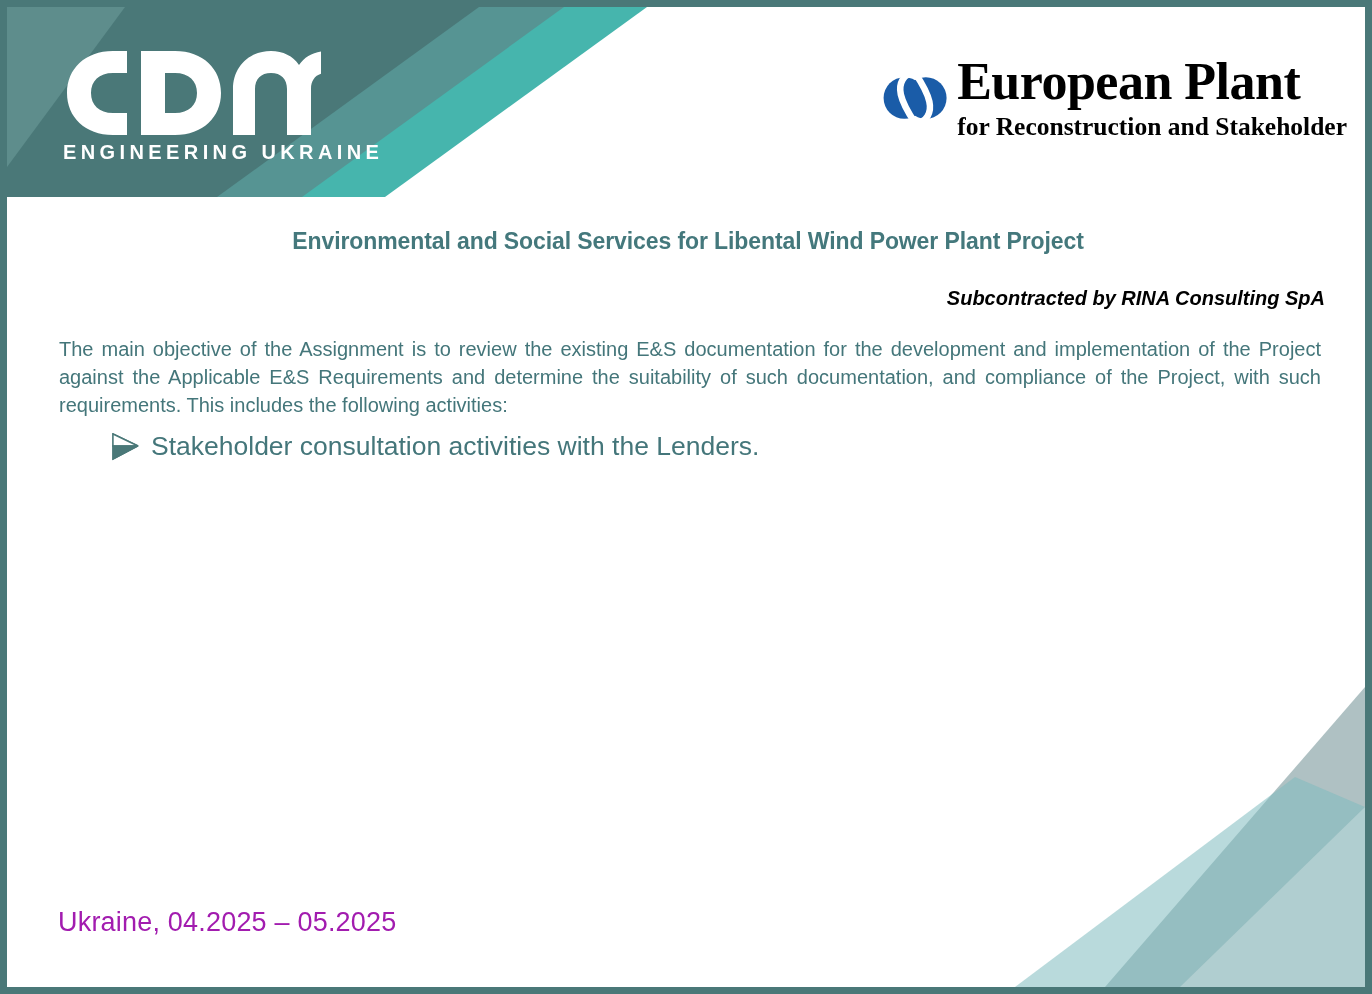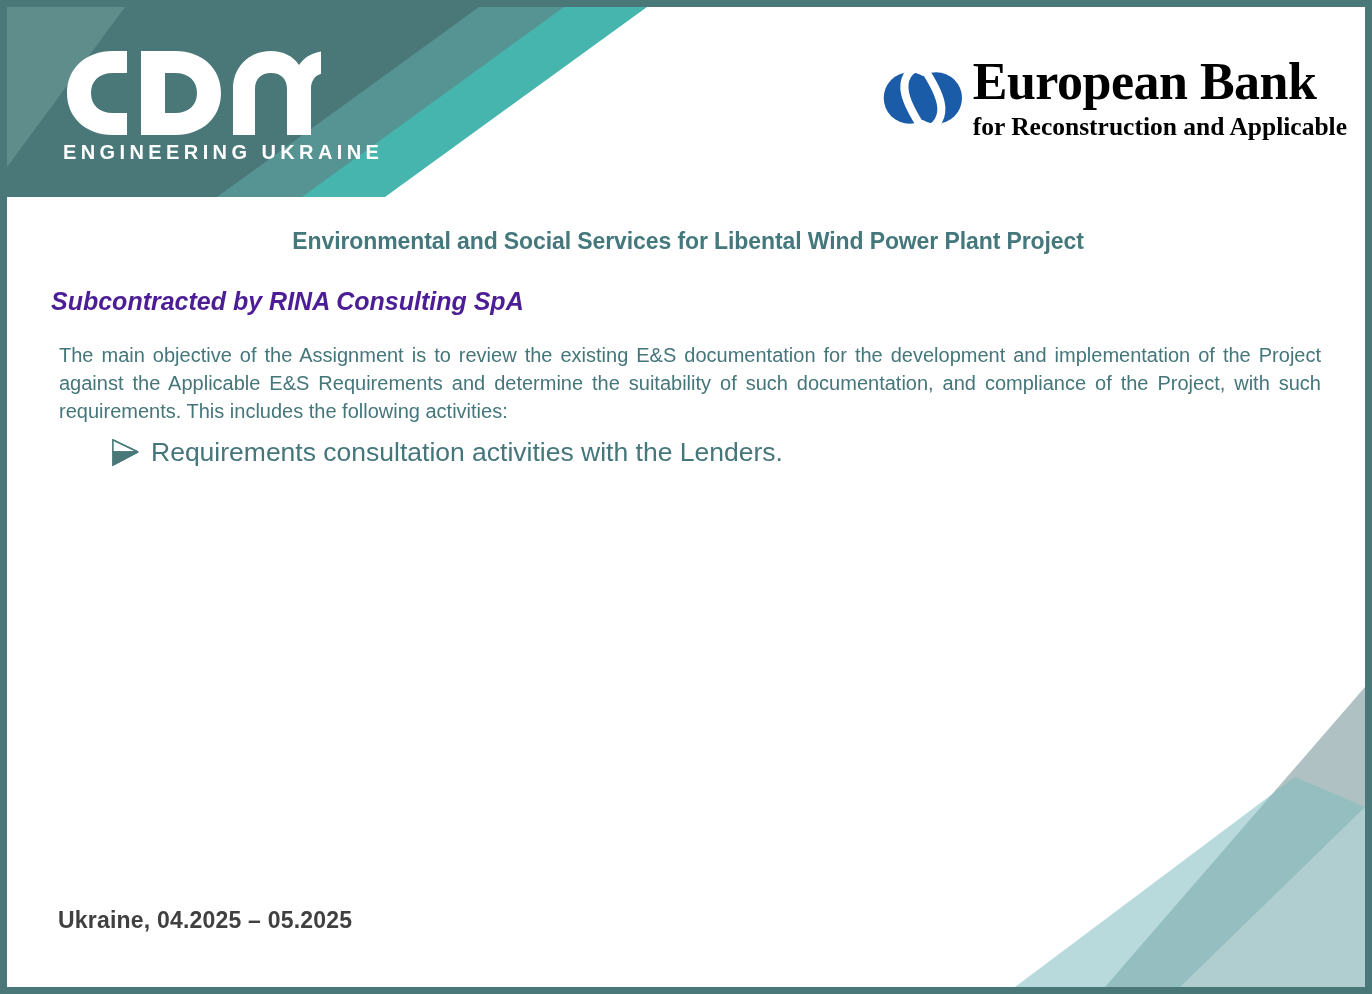--- a/index.html
+++ b/index.html
@@ -138,25 +138,25 @@
   #title {
     margin: 31px 0 0 0;
     text-align: center;
     font-size: 23px;
     font-weight: bold;
     color: #44787c;
     letter-spacing: -0.1px;
   }
   #subtitle {
     margin: 32px 0 0 0;
-    text-align: left;
-    font-size: 25px;
+    text-align: right;
+    font-size: 20px;
     font-weight: bold;
     font-style: italic;
-    color: #4c1d95;
+    color: #000000;
   }
 
   #objective {
     margin: 25px 4px 0 8px;
     font-size: 20px;
     line-height: 1.40;
     color: #44767a;
     text-align: justify;
   }
 
@@ -179,23 +179,23 @@
     left: 4px;
     top: 5px;
     width: 30px;
     height: 28px;
   }
 
   #footer-date {
     position: absolute;
     left: 51px;
     top: 900px;
-    font-size: 23px;
-    font-weight: bold;
-    color: #404040;
+    font-size: 27px;
+    font-weight: normal;
+    color: #a21caf;
     letter-spacing: 0.2px;
   }
 </style>
 </head>
 <body>
 
 <div id="slide">
 
   <div id="header">
     <div class="band-base"></div>
@@ -219,22 +219,22 @@
     </div>
 
     <div id="ebrd-logo">
       <svg width="108" height="92" viewBox="0 0 108 92">
         <circle cx="36" cy="46" r="35" fill="#1a5ca8"></circle>
         <circle cx="72" cy="46" r="35" fill="#1a5ca8"></circle>
         <path d="M54 4 C34 4 26 22 30 40 C34 58 46 76 54 88" fill="none" stroke="#ffffff" stroke-width="11" stroke-linecap="round"></path>
         <path d="M54 88 C74 88 82 70 78 52 C74 34 62 16 54 4" fill="none" stroke="#ffffff" stroke-width="11" stroke-linecap="round"></path>
       </svg>
       <div class="ebrd-words">
-        <div class="ebrd-line1">European Bank</div>
-        <div class="ebrd-line2">for Reconstruction and Applicable</div>
+        <div class="ebrd-line1">European Plant</div>
+        <div class="ebrd-line2">for Reconstruction and Stakeholder</div>
       </div>
     </div>
   </div>
 
   <div id="content">
 
     <div id="title">Environmental and Social Services for Libental Wind Power Plant Project</div>
     <div id="subtitle">Subcontracted by RINA Consulting SpA</div>
 
     <p id="objective">The main objective of the Assignment is to review the existing E&amp;S documentation for the development and implementation of the Project against the Applicable E&amp;S Requirements and determine the suitability of such documentation, and compliance of the Project, with such requirements. This includes the following activities:</p>
@@ -248,21 +248,21 @@
           </svg>
         </span>
       </li>
       <li>
         <span class="arrow-bullet">
           <svg width="30" height="28" viewBox="0 0 30 28">
             <path d="M2 1 L27 13 L2 13 Z" fill="#ffffff" stroke="#4a7878" stroke-width="1.4"></path>
             <path d="M2 13 L27 13 L2 26 Z" fill="#4a7878" stroke="#4a7878" stroke-width="1.4"></path>
           </svg>
         </span>
-        <span>Requirements consultation activities with the Lenders.</span>
+        <span>Stakeholder consultation activities with the Lenders.</span>
       </li>
     </ul>
   </div>
 
   <div id="footer-date">Ukraine, 04.2025 – 05.2025</div>
 
   <svg id="corner-deco" viewBox="0 0 400 330">
     <polygon points="400,30 400,330 140,330" fill="#6e8e92" opacity="0.55"></polygon>
     <polygon points="400,150 400,330 50,330 330,120" fill="#7fbcc0" opacity="0.55"></polygon>
     <polygon points="400,205 400,330 215,330 400,150" fill="#bcd4d6" opacity="0.70"></polygon>

